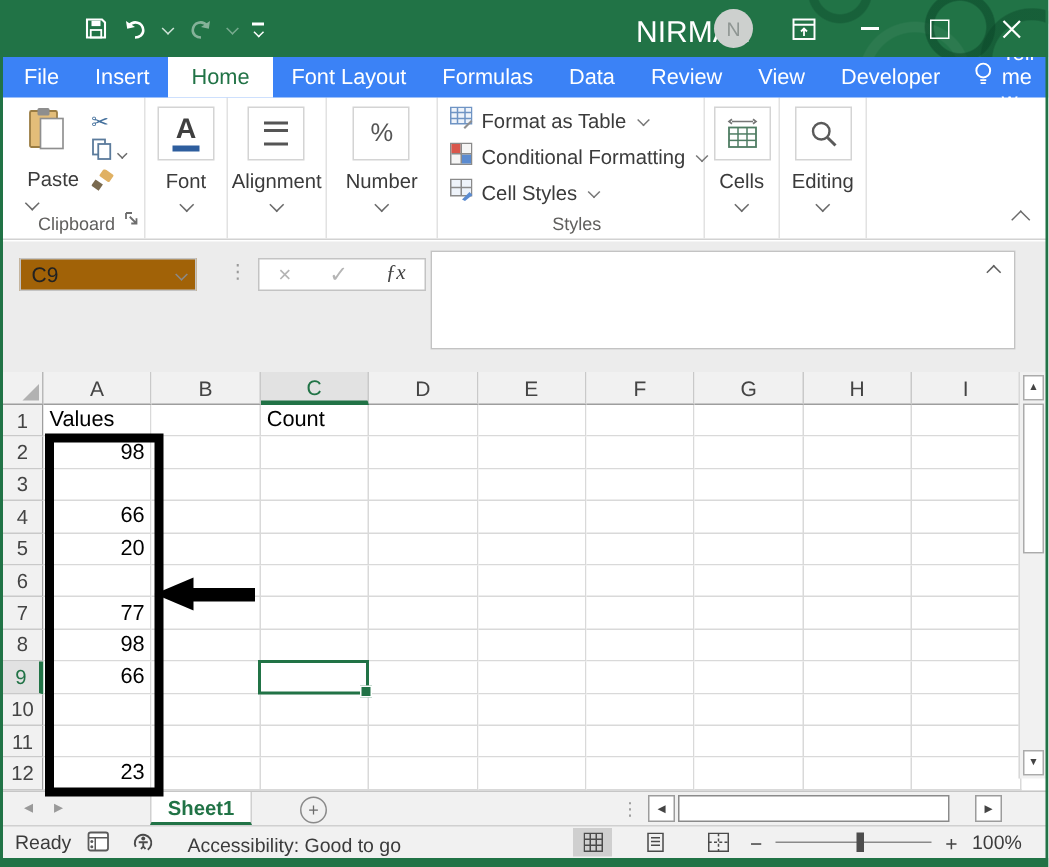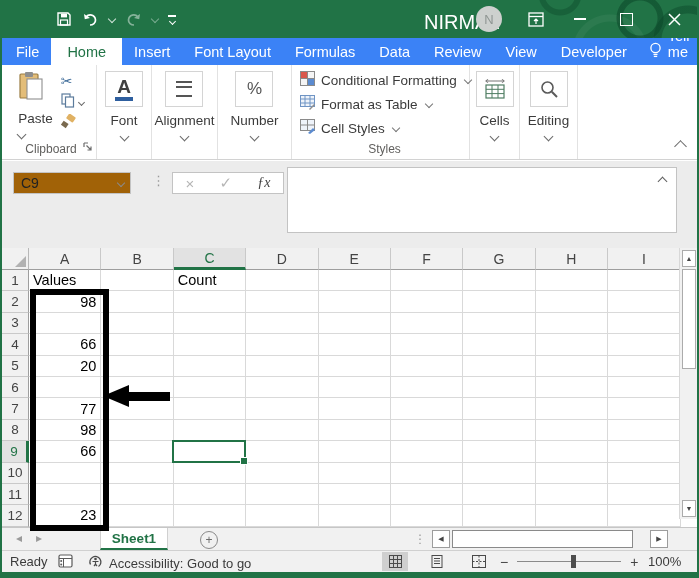--- a/index.html
+++ b/index.html
@@ -103,21 +103,21 @@
             color:#6b6b6b;font-size:12px;display:flex;align-items:center;justify-content:center;}
   .hs-dots{position:absolute;left:414px;top:4px;color:#9a9a9a;font-size:12px;}
   .hs-btn{position:absolute;top:2px;width:18px;height:18px;background:#fff;border:1px solid #9c9c9c;box-sizing:border-box;
           display:flex;align-items:center;justify-content:center;font-size:7px;color:#444;}
   .hs-thumb{position:absolute;left:452px;top:2px;width:181px;height:18px;background:#fff;border:1px solid #8a8a8a;box-sizing:border-box;}
   
   .statusbar{position:absolute;left:0;top:550px;width:699px;height:22px;background:#f1f1f1;border-top:1px solid #d0d0d0;
              box-sizing:border-box;font-size:13px;color:#3b3b3b;z-index:2;}
   .sb-ready{position:absolute;left:10px;top:3px;}
   .sb-macro{position:absolute;left:58px;top:3px;}
-  .sb-access{position:absolute;left:88px;top:3px;display:flex;align-items:center;gap:6px;}
+  .sb-access{position:absolute;left:88px;top:3px;display:flex;align-items:center;gap:22px;}
   .sb-views{position:absolute;left:382px;top:1px;display:flex;gap:16px;}
   .view-btn{width:26px;height:19px;display:flex;align-items:center;justify-content:center;}
   .view-btn.active{background:#cfcfcf;}
   .sb-zoom{position:absolute;left:500px;top:1px;display:flex;align-items:center;gap:9px;height:19px;}
   .zoom-track{position:relative;width:104px;height:1px;background:#8a8a8a;}
   .zoom-handle{position:absolute;left:54px;top:-6px;width:5px;height:13px;background:#4d4d4d;}
   .zoom-sign{font-size:14px;color:#444;}
   .sb-pct{position:absolute;left:648px;top:3px;}
 </style>
 </head>
@@ -170,22 +170,22 @@
     </div>
     <div class="winbtn" style="left:652px">
       <svg width="13" height="13" viewBox="0 0 13 13">
           <path d="M1 1 L12 12 M12 1 L1 12" stroke="#fff" stroke-width="1.5"></path>
         </svg>
     </div>
   </div>
 
   <div class="tabrow">
     <span class="rtab" style="margin-left:4px">File</span>
+    <span class="rtab">Insert</span>
     <span class="rtab selected">Home</span>
-    <span class="rtab">Insert</span>
     <span class="rtab">Font Layout</span>
     <span class="rtab">Formulas</span>
     <span class="rtab">Data</span>
     <span class="rtab">Review</span>
     <span class="rtab">View</span>
     <span class="rtab">Developer</span>
     <span class="tellme">
       <span>
         <svg width="13" height="17" viewBox="0 0 13 17">
             <circle cx="6.5" cy="6" r="4.6" fill="none" stroke="#fff" stroke-width="1.3"></circle>
@@ -272,42 +272,42 @@
         </div>
         <span class="btn-label">Number</span>
         <span class="chev mt"></span>
       </div>
     </div>
 
     <div class="rgroup styles-col" style="width:178px">
       <div class="style-row">
         <span>
           <svg width="15" height="15" viewBox="0 0 15 15">
-              <rect x="0.5" y="0.5" width="14" height="14" fill="#f5f5f5" stroke="#8a8a8a"></rect>
-              <rect x="1" y="1" width="6" height="6" fill="#d9574c"></rect>
-              <rect x="8" y="8" width="6" height="6" fill="#5b8bd0"></rect>
-              <line x1="7.5" y1="1" x2="7.5" y2="14" stroke="#8a8a8a"></line>
-              <line x1="1" y1="7.5" x2="14" y2="7.5" stroke="#8a8a8a"></line>
-            </svg>
-        </span>
-        <span>Conditional Formatting</span>
-        <span class="style-chev"></span>
-      </div>
-      <div class="style-row">
-        <span>
-          <svg width="15" height="15" viewBox="0 0 15 15">
               <rect x="0.5" y="0.5" width="14" height="11" fill="#eef3fa" stroke="#6f94c4"></rect>
               <line x1="0.5" y1="4" x2="14.5" y2="4" stroke="#6f94c4"></line>
               <line x1="0.5" y1="8" x2="14.5" y2="8" stroke="#6f94c4"></line>
               <line x1="5" y1="0.5" x2="5" y2="11.5" stroke="#6f94c4"></line>
               <line x1="10" y1="0.5" x2="10" y2="11.5" stroke="#6f94c4"></line>
               <path d="M9 14 L14 9 L15 10 L10 15 Z" fill="#8f8f8f"></path>
             </svg>
         </span>
         <span>Format as Table</span>
+        <span class="style-chev"></span>
+      </div>
+      <div class="style-row">
+        <span>
+          <svg width="15" height="15" viewBox="0 0 15 15">
+              <rect x="0.5" y="0.5" width="14" height="14" fill="#f5f5f5" stroke="#8a8a8a"></rect>
+              <rect x="1" y="1" width="6" height="6" fill="#d9574c"></rect>
+              <rect x="8" y="8" width="6" height="6" fill="#5b8bd0"></rect>
+              <line x1="7.5" y1="1" x2="7.5" y2="14" stroke="#8a8a8a"></line>
+              <line x1="1" y1="7.5" x2="14" y2="7.5" stroke="#8a8a8a"></line>
+            </svg>
+        </span>
+        <span>Conditional Formatting</span>
         <span class="style-chev"></span>
       </div>
       <div class="style-row">
         <span>
           <svg width="15" height="15" viewBox="0 0 15 15">
               <rect x="0.5" y="0.5" width="14" height="11" fill="#eef3fa" stroke="#8a8a8a"></rect>
               <line x1="0.5" y1="6" x2="14.5" y2="6" stroke="#8a8a8a"></line>
               <line x1="7.5" y1="0.5" x2="7.5" y2="11.5" stroke="#8a8a8a"></line>
               <path d="M8 14 L13 9 L15 11 L10 15 Z" fill="#5b8bd0"></path>
             </svg>

